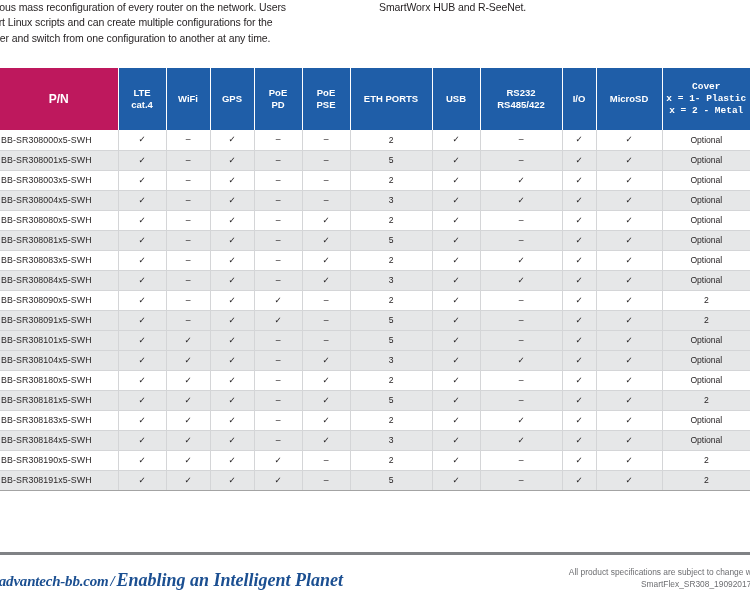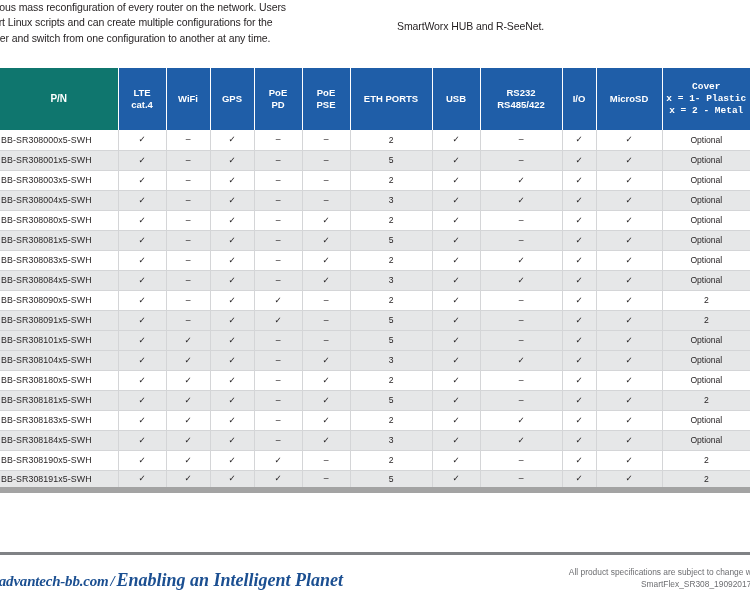--- a/index.html
+++ b/index.html
@@ -34,28 +34,27 @@
     left: -18px;
     top: 0px;
     width: 430px;
     font-size: 10.5px;
     line-height: 15.4px;
     color: #231f20;
     letter-spacing: -0.1px;
   }
   .intro-col-right {
     position: absolute;
-    left: 397px;
+    left: 379px;
     top: 0px;
     width: 350px;
     font-size: 10.5px;
     line-height: 15.4px;
     color: #231f20;
     letter-spacing: -0.1px;
-    margin-top: 19px;
   }
   .intro p { margin: 0; }
 
   
   .spec-table {
     position: absolute;
     left: 0;
     top: 68px;
     width: 750px;
     border-collapse: collapse;
@@ -68,24 +67,24 @@
     font-weight: bold;
     line-height: 12px;
     padding: 4px 2px;
     text-align: center;
     vertical-align: middle;
     height: 62px;
     border-left: 1px solid #ffffff;
     border-right: 1px solid #ffffff;
   }
   .spec-table th.pn-head {
-    background: #0f766e;
+    background: #be185d;
     border-left: none;
     text-align: center;
-    font-size: 10px;
+    font-size: 12px;
   }
   .spec-table th.cover-head {
     border-right: none;
     font-family: Liberation Mono, monospace;
   }
 
   .spec-table td {
     font-size: 8.6px;
     color: #231f20;
     text-align: center;
@@ -101,21 +100,21 @@
     letter-spacing: 0.1px;
     font-size: 8.8px;
   }
   .spec-table tr.alt td {
     background: #e6e7e8;
   }
   .spec-table tr.first-row td {
     border-top: none;
   }
   .spec-table tbody tr:last-child td {
-    border-bottom: 6px solid #a3a3a3;
+    border-bottom: 1px solid #a3a3a3;
   }
   .check { font-size: 9px; line-height: 1; }
   .dash  { font-size: 9px; line-height: 1; }
 
   
   .footer-rule {
     position: absolute;
     left: 0;
     top: 552px;
     width: 750px;

